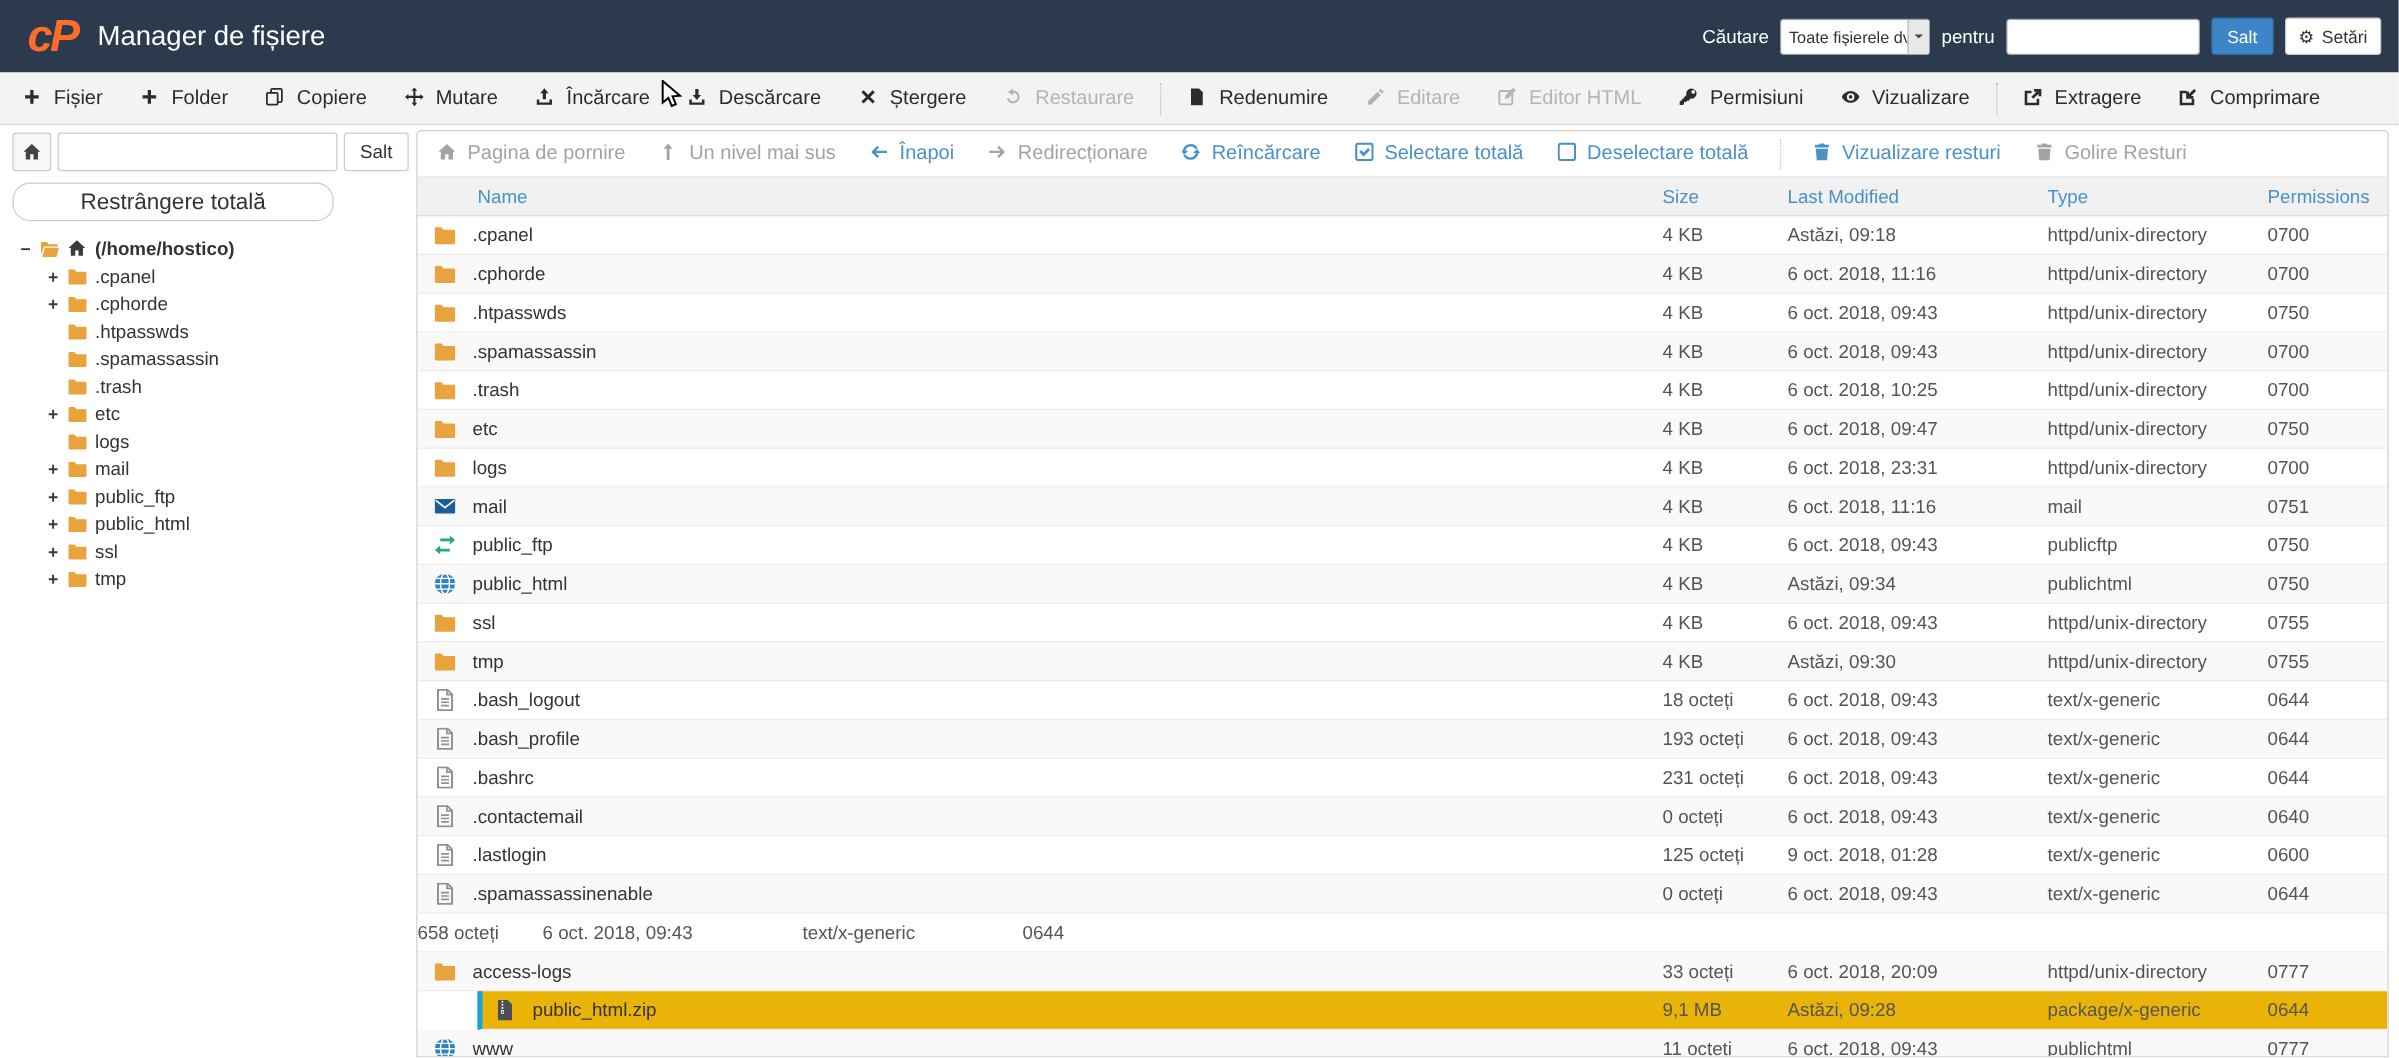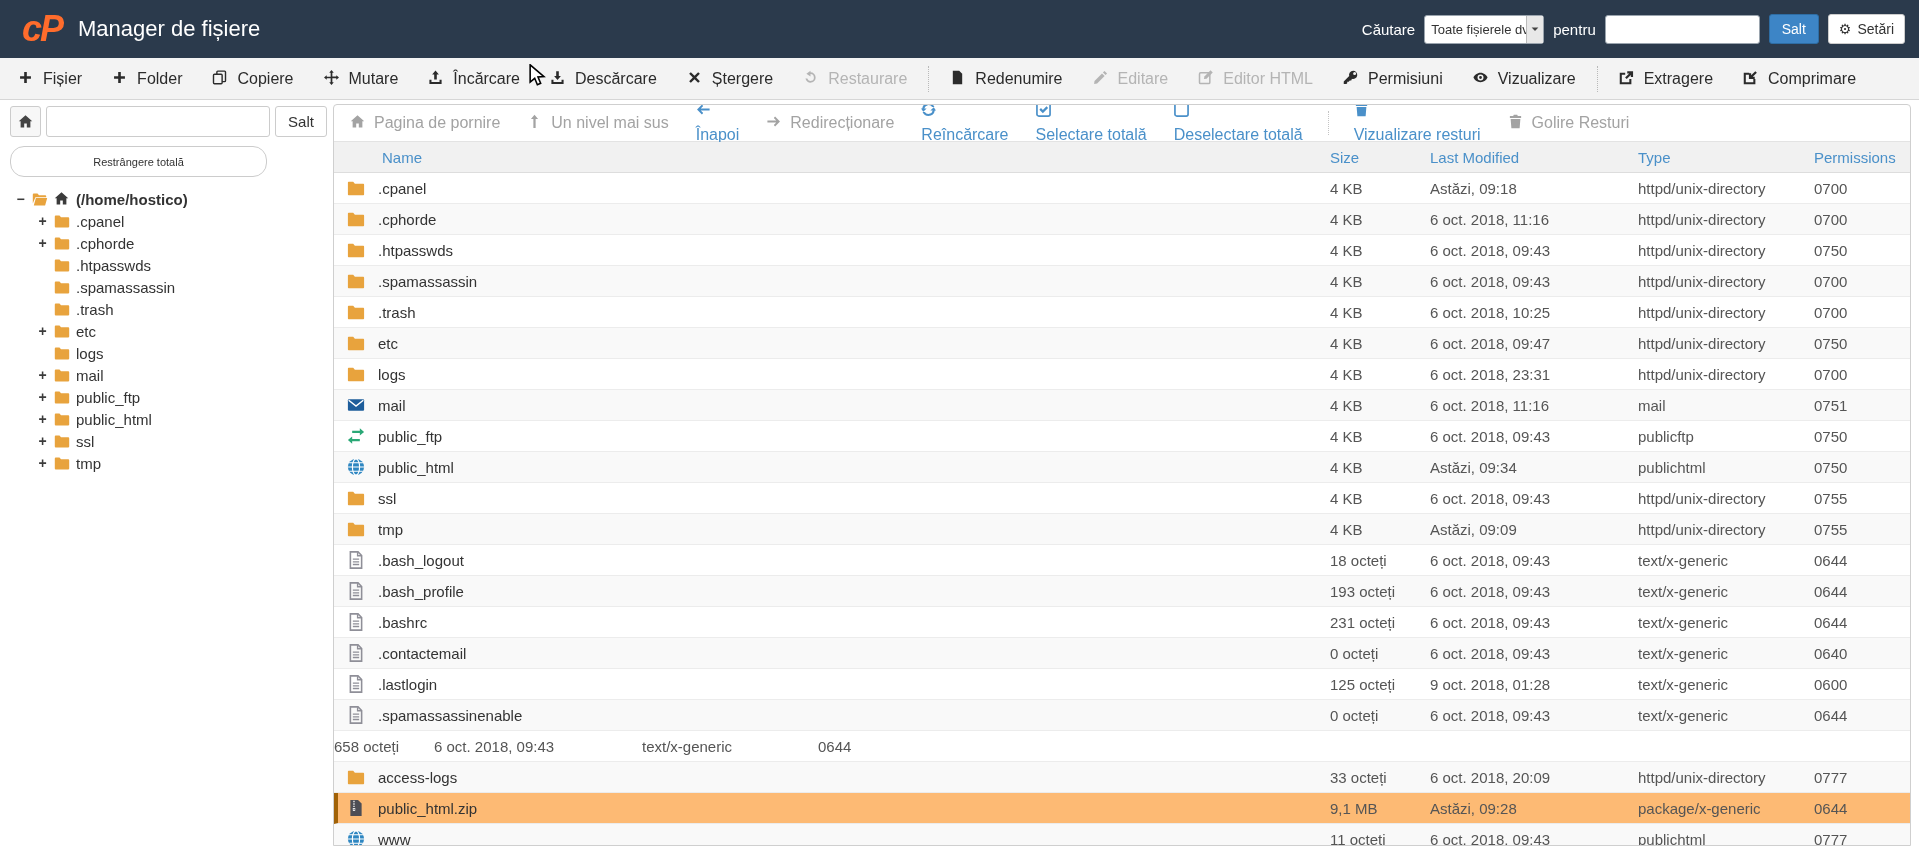--- a/index.html
+++ b/index.html
@@ -32,44 +32,44 @@
   
   .content { display:flex; height:746px; padding-top:4px; }
   .sidebar { width:333px; padding:2px 6px 0 10px; flex:none; }
   .side-search { display:flex; gap:5px; height:31px; }
   .homebtn { width:31px; height:31px; border:1px solid #ccc; border-radius:3px; background:#f7f7f7;
     display:flex; align-items:center; justify-content:center; color:#444; }
   .side-input { flex:1; height:31px; border:1px solid #ccc; border-radius:3px; padding:0 7px; font-size:14px; }
   .side-go { width:52px; height:31px; background:#fff; border:1px solid #ccc; border-radius:3px;
     font-size:15px; color:#333; display:flex; align-items:center; justify-content:center; }
   .collapse-btn { margin-top:9px; width:257px; height:31px; border:1px solid #ccc; border-radius:14px;
-    background:#fff; color:#333; font-size:11px; display:flex; align-items:center; justify-content:center; }
+    background:#fff; color:#333; font-size:18px; display:flex; align-items:center; justify-content:center; }
   .tree { margin-top:11px; font-size:15px; color:#333; }
   .tree-row { height:22px; display:flex; align-items:center; gap:5px; white-space:nowrap; }
   .tree-row .exp { width:13px; font-weight:bold; color:#3b3b3b; text-align:center; flex:none; font-size:14px; }
   .tree-row.child { padding-left:26px; }
   .tree-row.root { padding-left:4px; font-weight:bold; }
   .tico { display:inline-flex; width:17px; height:17px; flex:none; }
 
   
   .mainpanel { flex:1; border:1px solid #cfcfcf; border-radius:4px 4px 0 0; margin-right:8px;
     display:flex; flex-direction:column; overflow:hidden; background:#fff; }
   .actionbar { height:37px; border-bottom:1px solid #e3e3e3; display:flex; align-items:center;
     padding:0 16px; gap:27px; font-size:16px; flex:none; }
   .abtn { display:flex; align-items:flex-start; gap:6px; white-space:nowrap; }
-  .abtn.enabled { color:#4a90c9;flex-direction:column; }
+  .abtn.enabled { color:#4a90c9; }
   .abtn.disabled { color:#a3a3a3; }
   .adivider { width:0; height:24px; border-left:1px dotted #c4c4c4; margin:0 -2px; }
 
   .thead { height:31px; background:#f1f1f1; border-bottom:1px solid #ddd; display:flex; align-items:center;
     color:#4a90c9; font-size:15px; flex:none; }
   .filelist { flex:1; overflow:hidden; }
   .frow { height:31px; display:flex; align-items:center; border-bottom:1px solid #ececec; font-size:15px; color:#555; }
   .frow:nth-child(even) { background:#f9f9f9; }
-  .frow.selected { background:#fdba74; border-left:4px solid #a16207; }
+  .frow.selected { background:#eab308; border-left:4px solid #0ea5e9;margin-left:48px; }
   .c-name { flex:1; display:flex; align-items:center; gap:13px; padding-left:13px; color:#333; min-width:0; }
   .frow.selected .c-name { padding-left:9px; }
   .c-size { width:100px; flex:none; }
   .c-mod { width:208px; flex:none; }
   .c-type { width:176px; flex:none; }
   .c-perm { width:96px; flex:none; }
   .h-name { flex:1; padding-left:48px; }
   .fico { display:inline-flex; width:18px; height:18px; flex:none; }
   .nm { white-space:nowrap; overflow:hidden; text-overflow:ellipsis; }
 
@@ -621,21 +621,21 @@
         <div class="frow">
           <span class="c-name">
             <span class="fico" style="color: rgb(232, 163, 61);">
               <svg viewBox="0 0 16 16" width="18" height="18" fill="currentColor">
                 <path d="M.8 3.4c0-.5.4-.9.9-.9h3.8L7 4.3h7.3c.5 0 .9.4.9.9v8.4c0 .5-.4.9-.9.9H1.7c-.5 0-.9-.4-.9-.9z"></path>
               </svg>
             </span>
             <span class="nm">tmp</span>
           </span>
           <span class="c-size">4 KB</span>
-          <span class="c-mod">Astăzi, 09:09</span>
+          <span class="c-mod">Astăzi, 09:30</span>
           <span class="c-type">httpd/unix-directory</span>
           <span class="c-perm">0755</span>
         </div>
         <div class="frow">
           <span class="c-name">
             <span class="fico" style="color: rgb(143, 143, 152);">
               <svg viewBox="0 0 16 16" width="18" height="18" fill="currentColor">
                 <path d="M3 .8h6.8L13 4v11.2H3z" fill="none" stroke="currentColor" stroke-width="1.4"></path>
                 <path d="M9.4 1v3.2h3.2" fill="none" stroke="currentColor" stroke-width="1.2"></path>
                 <path fill="none" stroke="currentColor" stroke-width="1.2" d="M5.2 7.2h5.6M5.2 9.6h5.6M5.2 12h5.6"></path>

